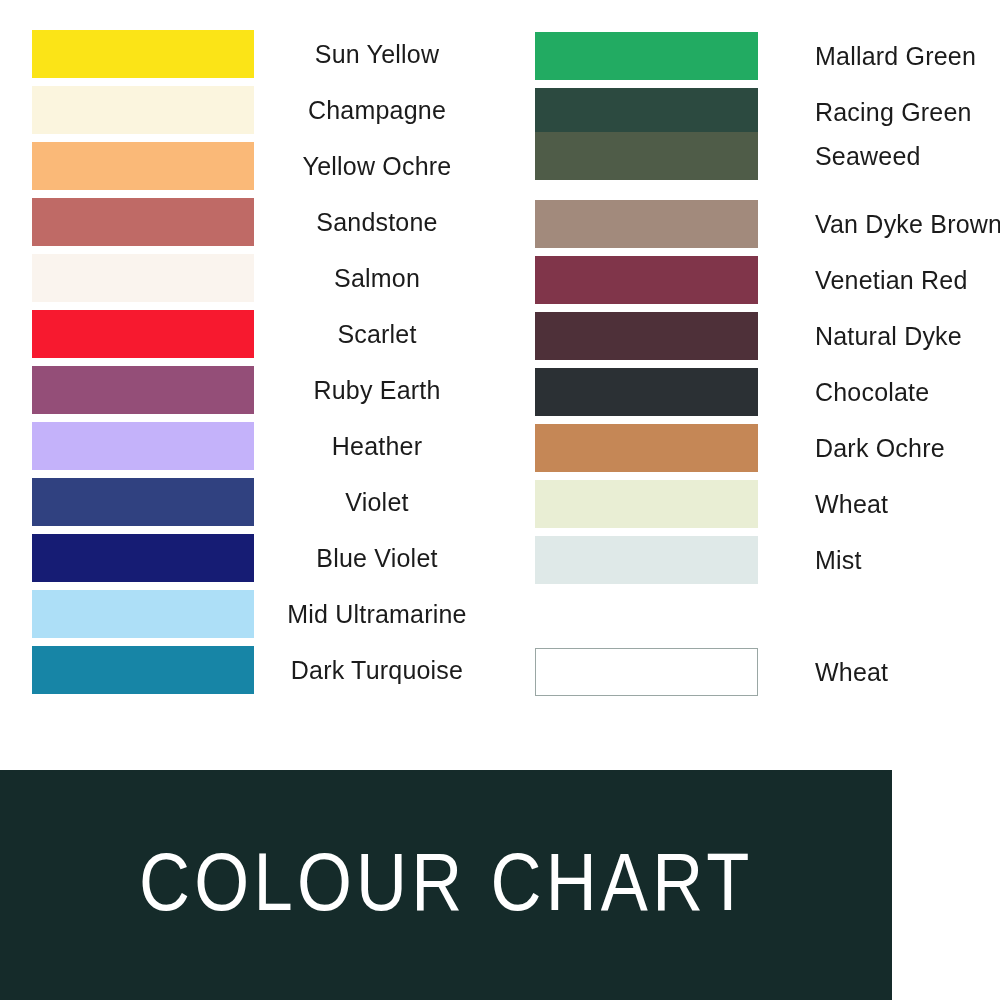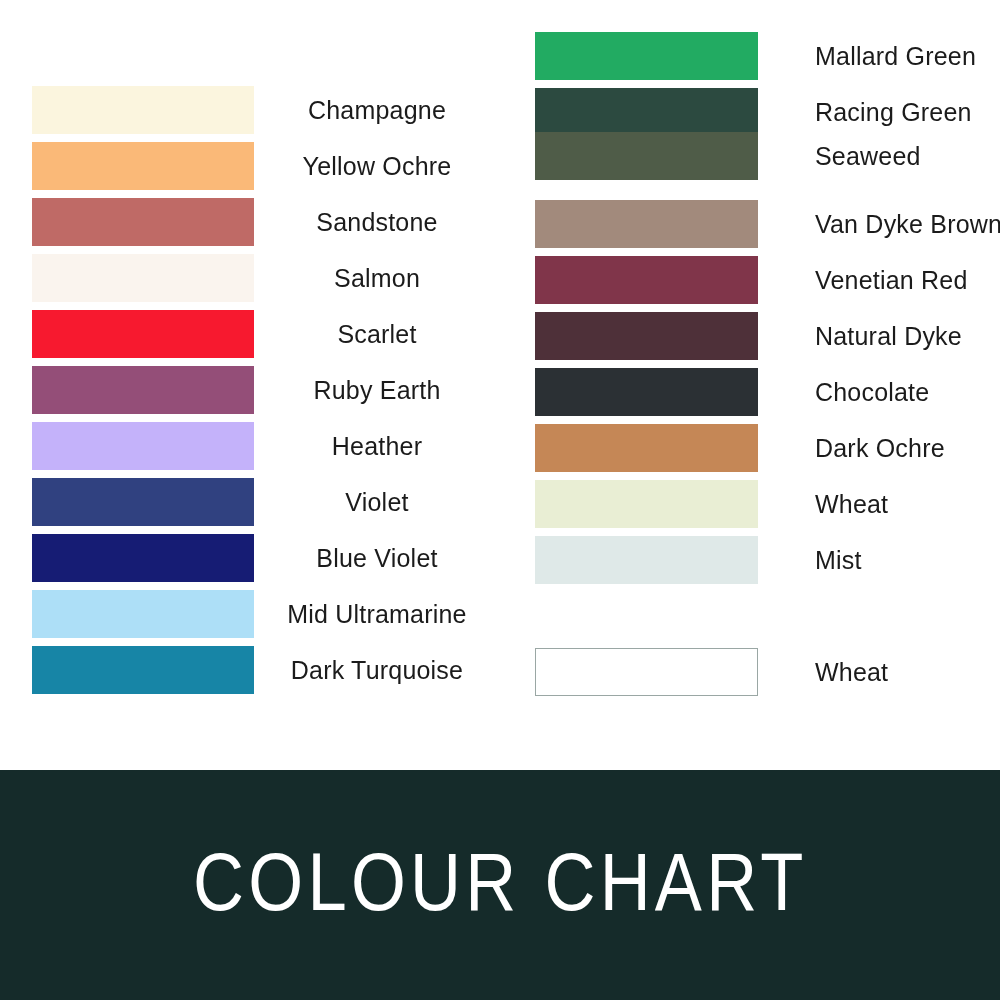--- a/index.html
+++ b/index.html
@@ -78,21 +78,21 @@
     left: 295px;
     width: 205px;
     text-align: left;
     margin-left: 20px;
   }
 
   .footer-banner {
     position: absolute;
     left: 0;
     top: 770px;
-    width: 1000px;
+    width: 892px;
     height: 230px;
     display: flex;
     align-items: center;
     justify-content: center;
   }
 
   .footer-title {
     color: #ffffff;
     font-size: 82px;
     line-height: 1;
@@ -105,20 +105,24 @@
   }
 </style>
 </head>
 <body style="background: rgb(255, 255, 255);">
 
 <div id="page">
 
   <div class="chart-area">
 
     <div class="column left" id="col-left">
+        <div class="swatch-row" style="top: 30px;">
+          <div class="swatch" style="background: rgb(251, 228, 23);"></div>
+          <div class="swatch-label">Sun Yellow</div>
+        </div>
         <div class="swatch-row" style="top: 86px;">
           <div class="swatch" style="background: rgb(251, 245, 222);"></div>
           <div class="swatch-label">Champagne</div>
         </div>
         <div class="swatch-row" style="top: 142px;">
           <div class="swatch" style="background: rgb(250, 185, 120);"></div>
           <div class="swatch-label">Yellow Ochre</div>
         </div>
         <div class="swatch-row" style="top: 198px;">
           <div class="swatch" style="background: rgb(191, 106, 102);"></div>

